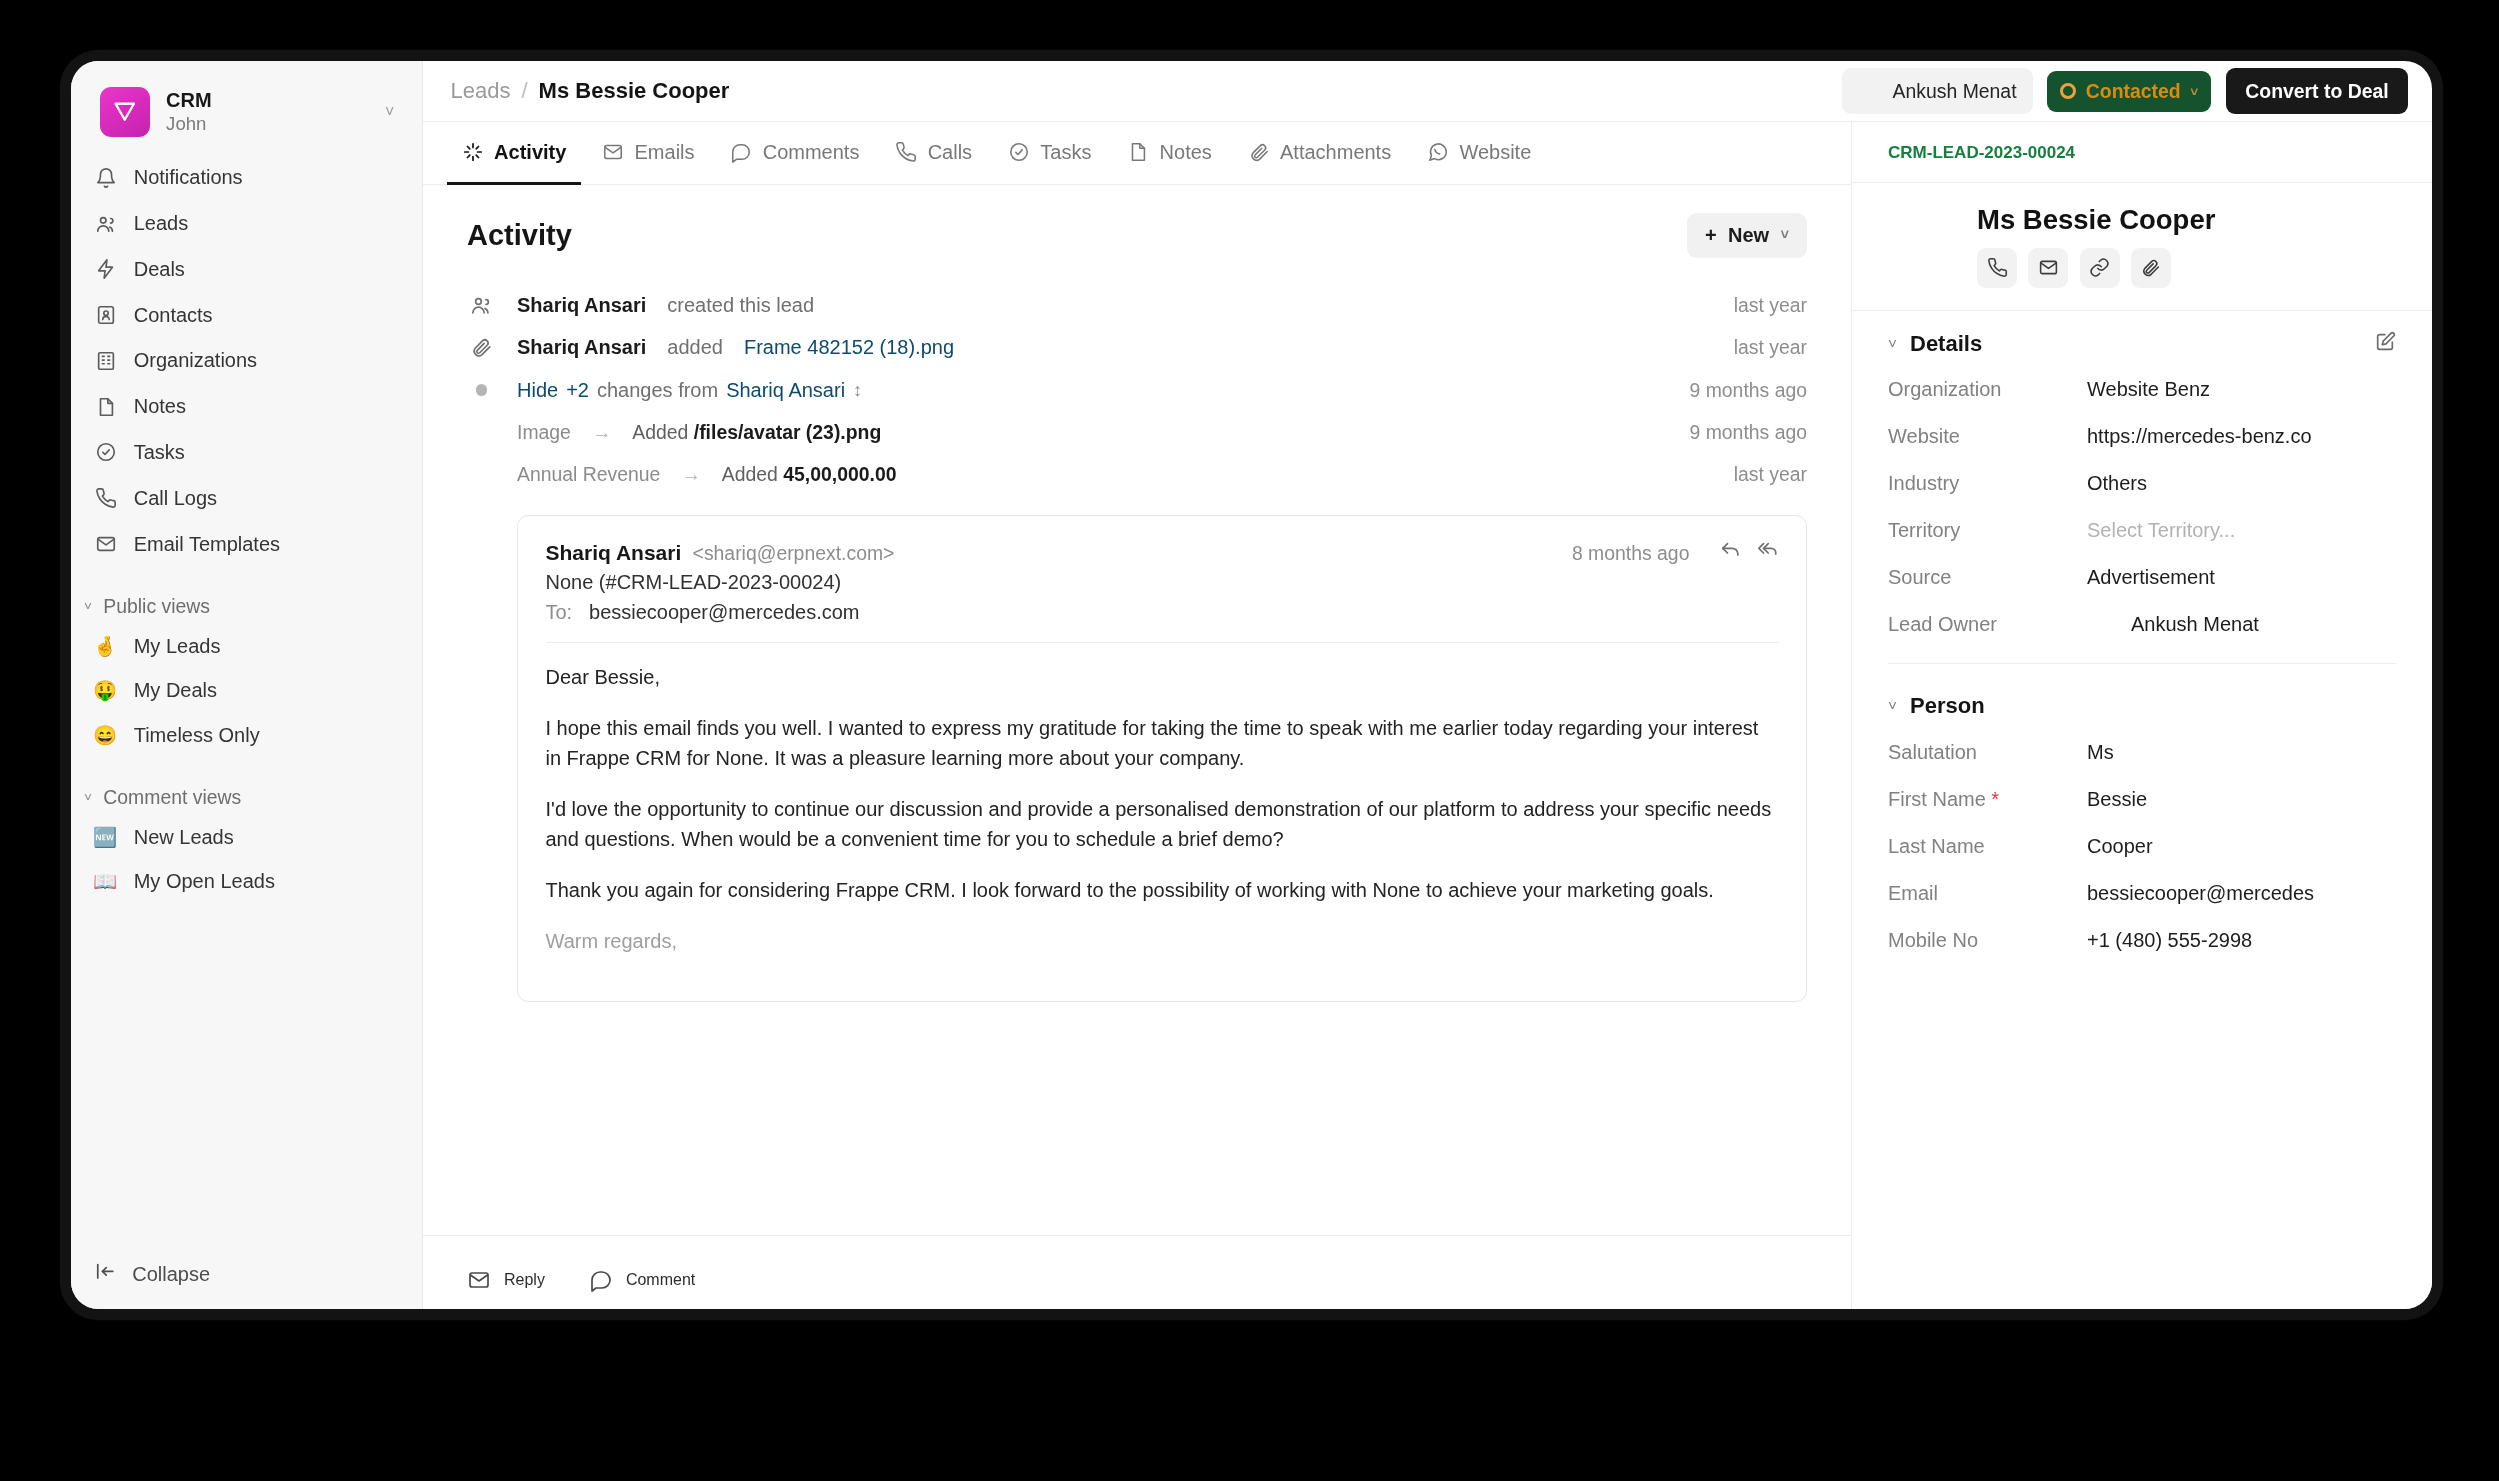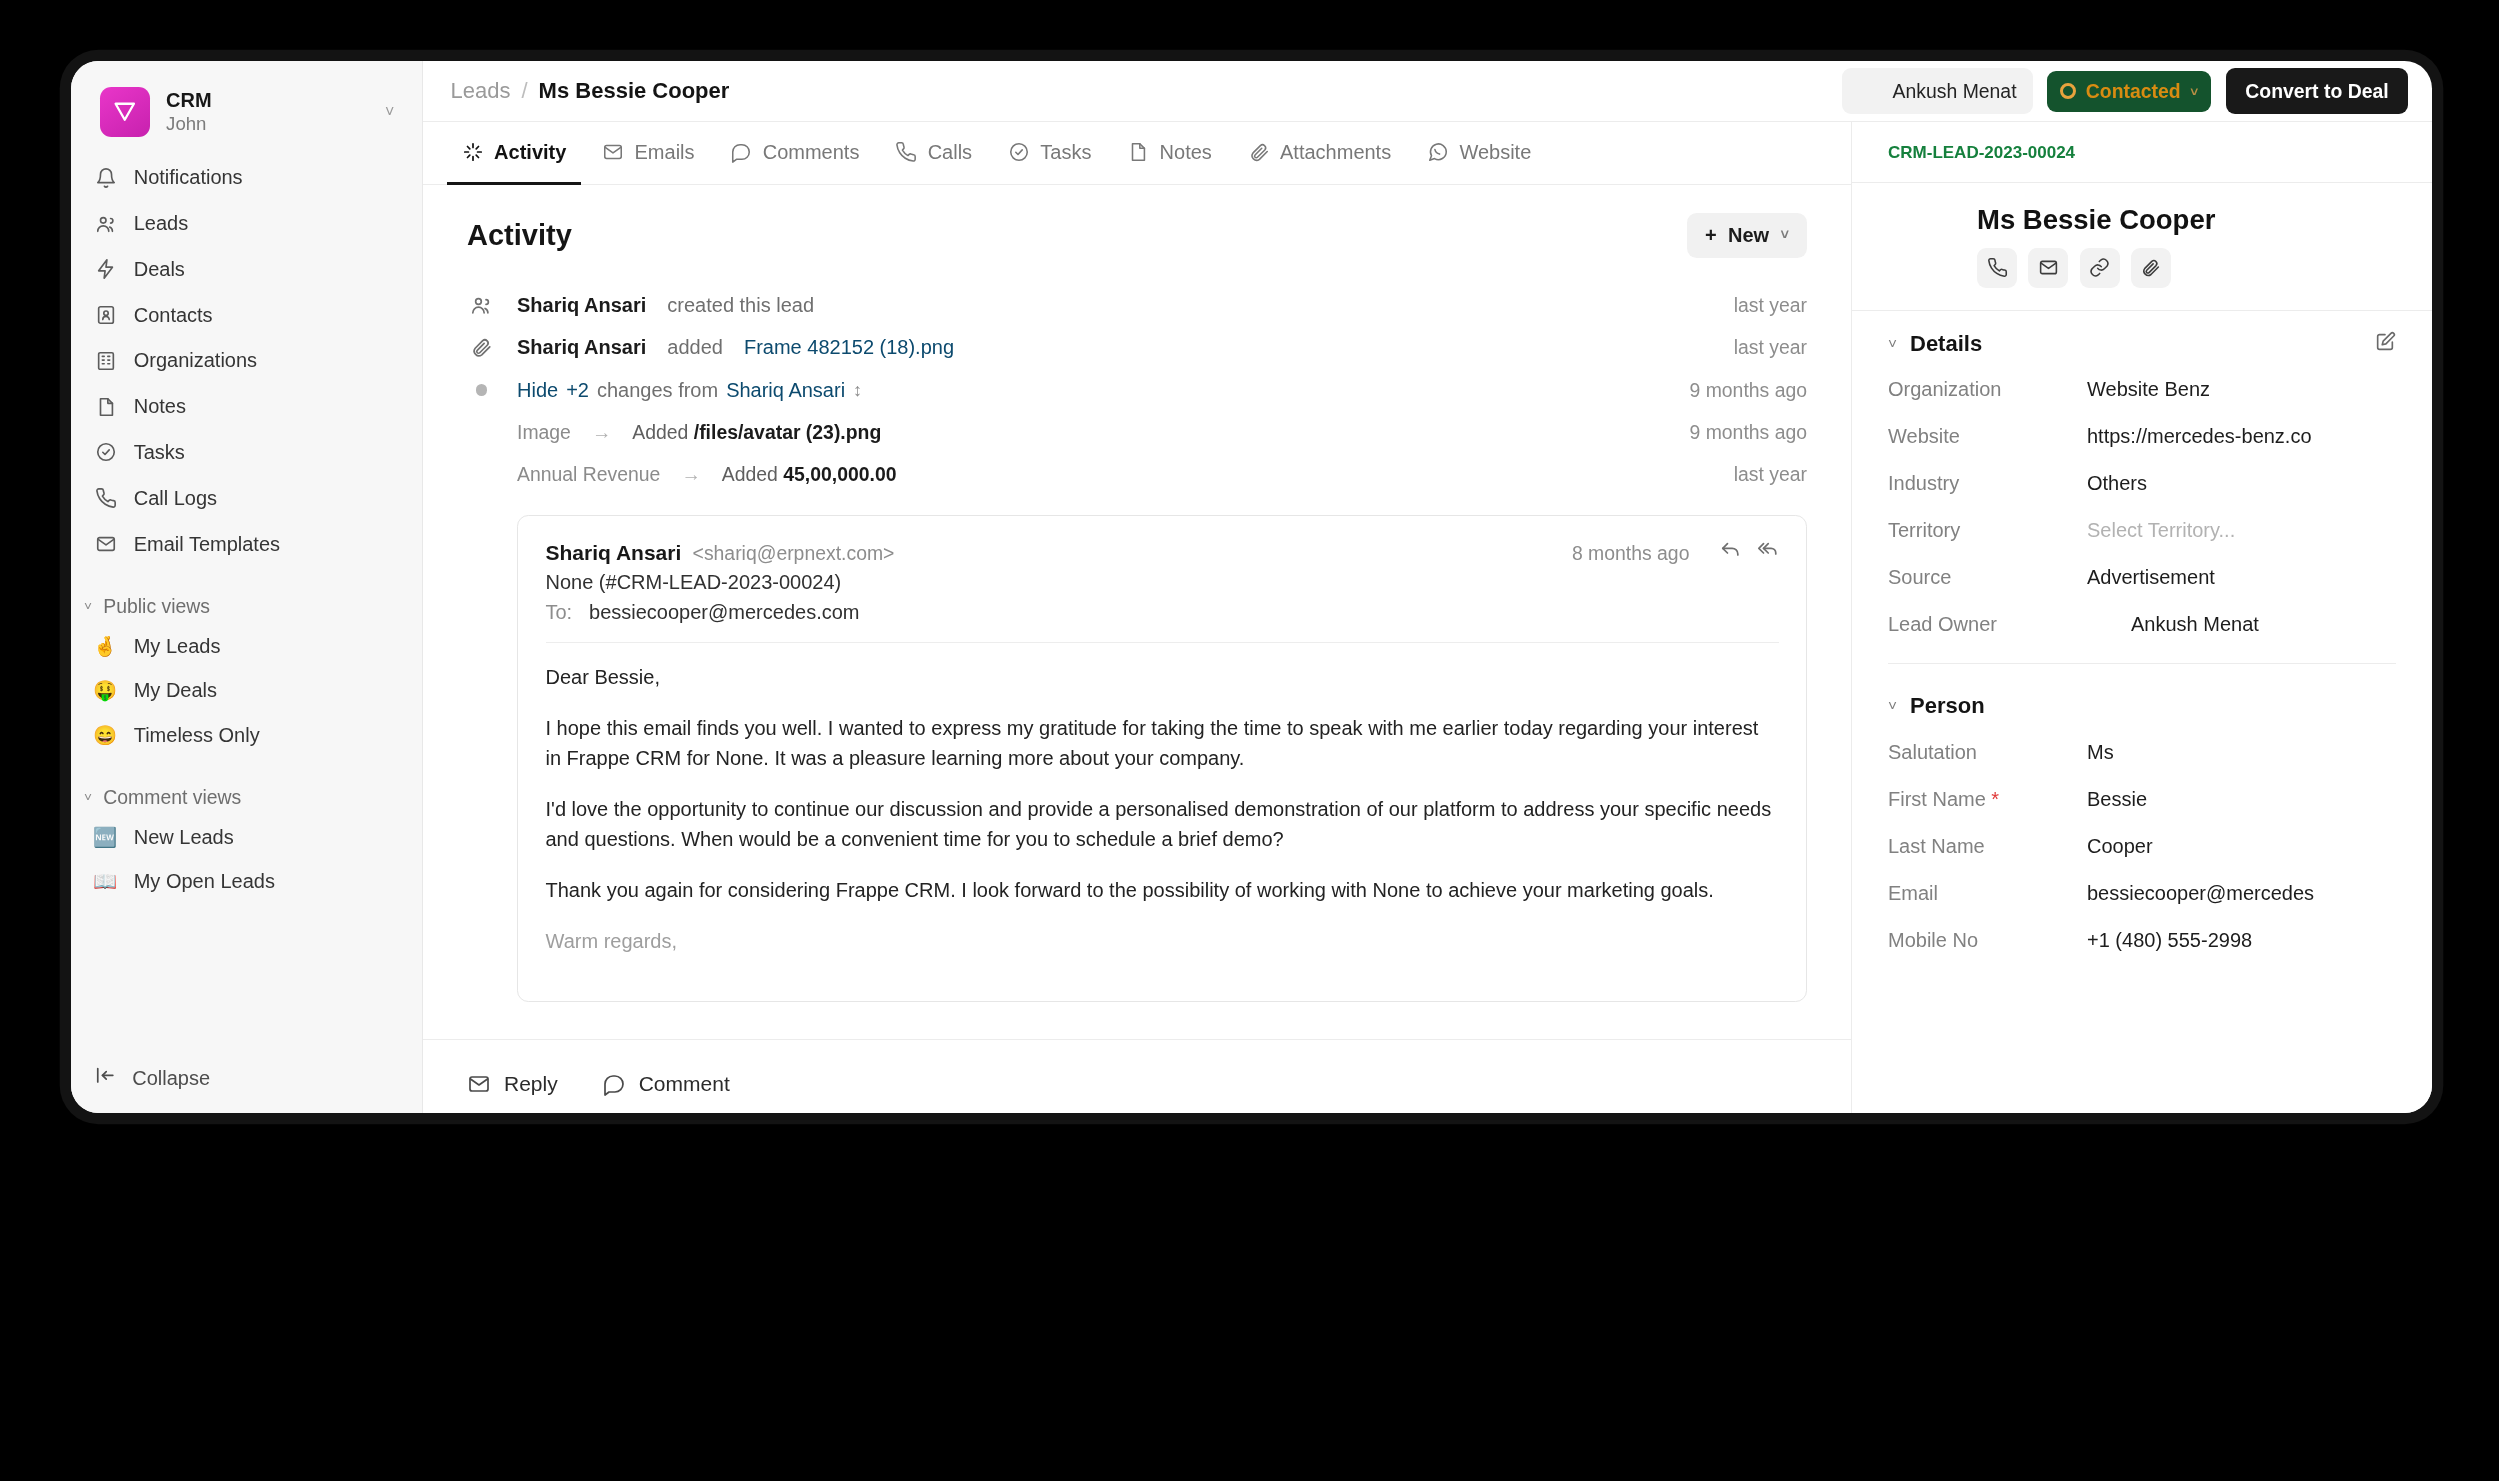--- a/index.html
+++ b/index.html
@@ -5,21 +5,21 @@
   * { box-sizing: border-box; margin: 0; padding: 0; }
   html, body {
     width: 2500px; height: 1481px;
     background: #000;
     font-family: "Liberation Sans", sans-serif;
     overflow: hidden;
   }
   .screen-frame {
     position: absolute;
     left: 71px; top: 61px;
-    width: 2361px; height: 1052px;
+    width: 2361px; height: 1248px;
     background: #ffffff;
     border-radius: 27.5px;
     overflow: hidden;
     box-shadow: 0 0 0 11.3px #131313, 0 0 49px 19.4px rgba(0,0,0,0.85);
     display: flex;
   }
 
   
   .sidebar {
     width: 352px;
@@ -186,21 +186,21 @@
   .email-divider { height: 0.8px; background: #ededed; margin: 18px 0 19.4px 0; }
   .email-body p { font-size: 20px; line-height: 1.5; color: #232323; margin-bottom: 21px; }
   .email-body p.faded { color: #9e9e9e; }
 
   .bottom-bar {
     height: 74px; border-top: 0.8px solid #ececec;
     display: flex; align-items: center; gap: 44px;
     padding: 0 44px;
     background: #fff;
   }
-  .bottom-act { display:flex; align-items:center; gap: 13px; font-size: 21px; color: #2b2b2b; cursor: pointer; margin-top: 14px;}
+  .bottom-act { display:flex; align-items:center; gap: 13px; font-size: 16px; color: #2b2b2b; cursor: pointer; margin-top: 14px;}
   .bottom-act svg { width: 24px; height: 24px; color: #4a4a4a;}
 
   
   .right { width: 580px; display: flex; flex-direction: column; background:#fff; }
   .right-head { padding: 21px 36px 19.4px 36px; border-bottom: 0.8px solid #ececec; }
   .lead-id { font-size: 17px; font-weight: 700; color: #15803d; }
   .person-head { display: flex; align-items: center; gap: 21px; padding: 21px 36px 22.6px 36px; border-bottom: 0.8px solid #ececec;}
   .p-avatar { width: 68px; height: 68px; border-radius: 50%; overflow: hidden; flex: 0 0 auto;}
   .p-name { font-size: 27.5px; font-weight: 700; color: #121212; margin-bottom: 11.3px; }
   .p-actions { display: flex; gap: 11.3px; }

